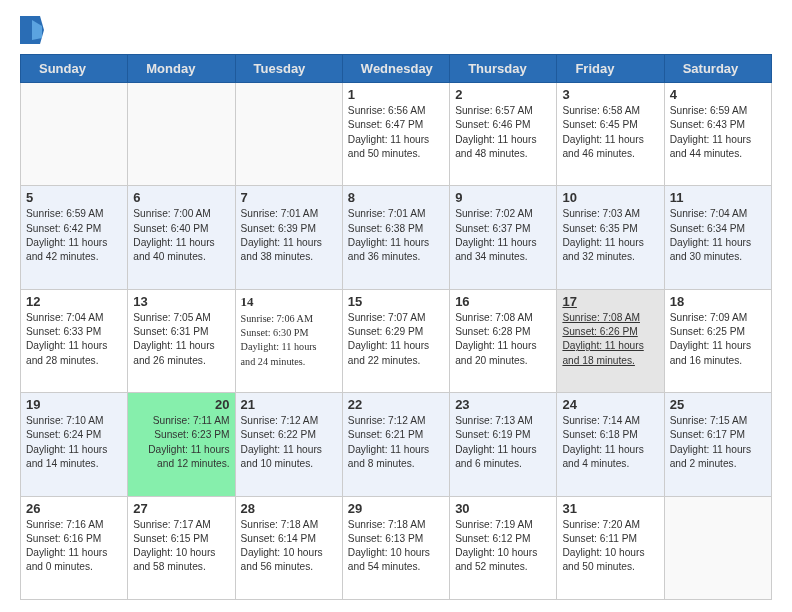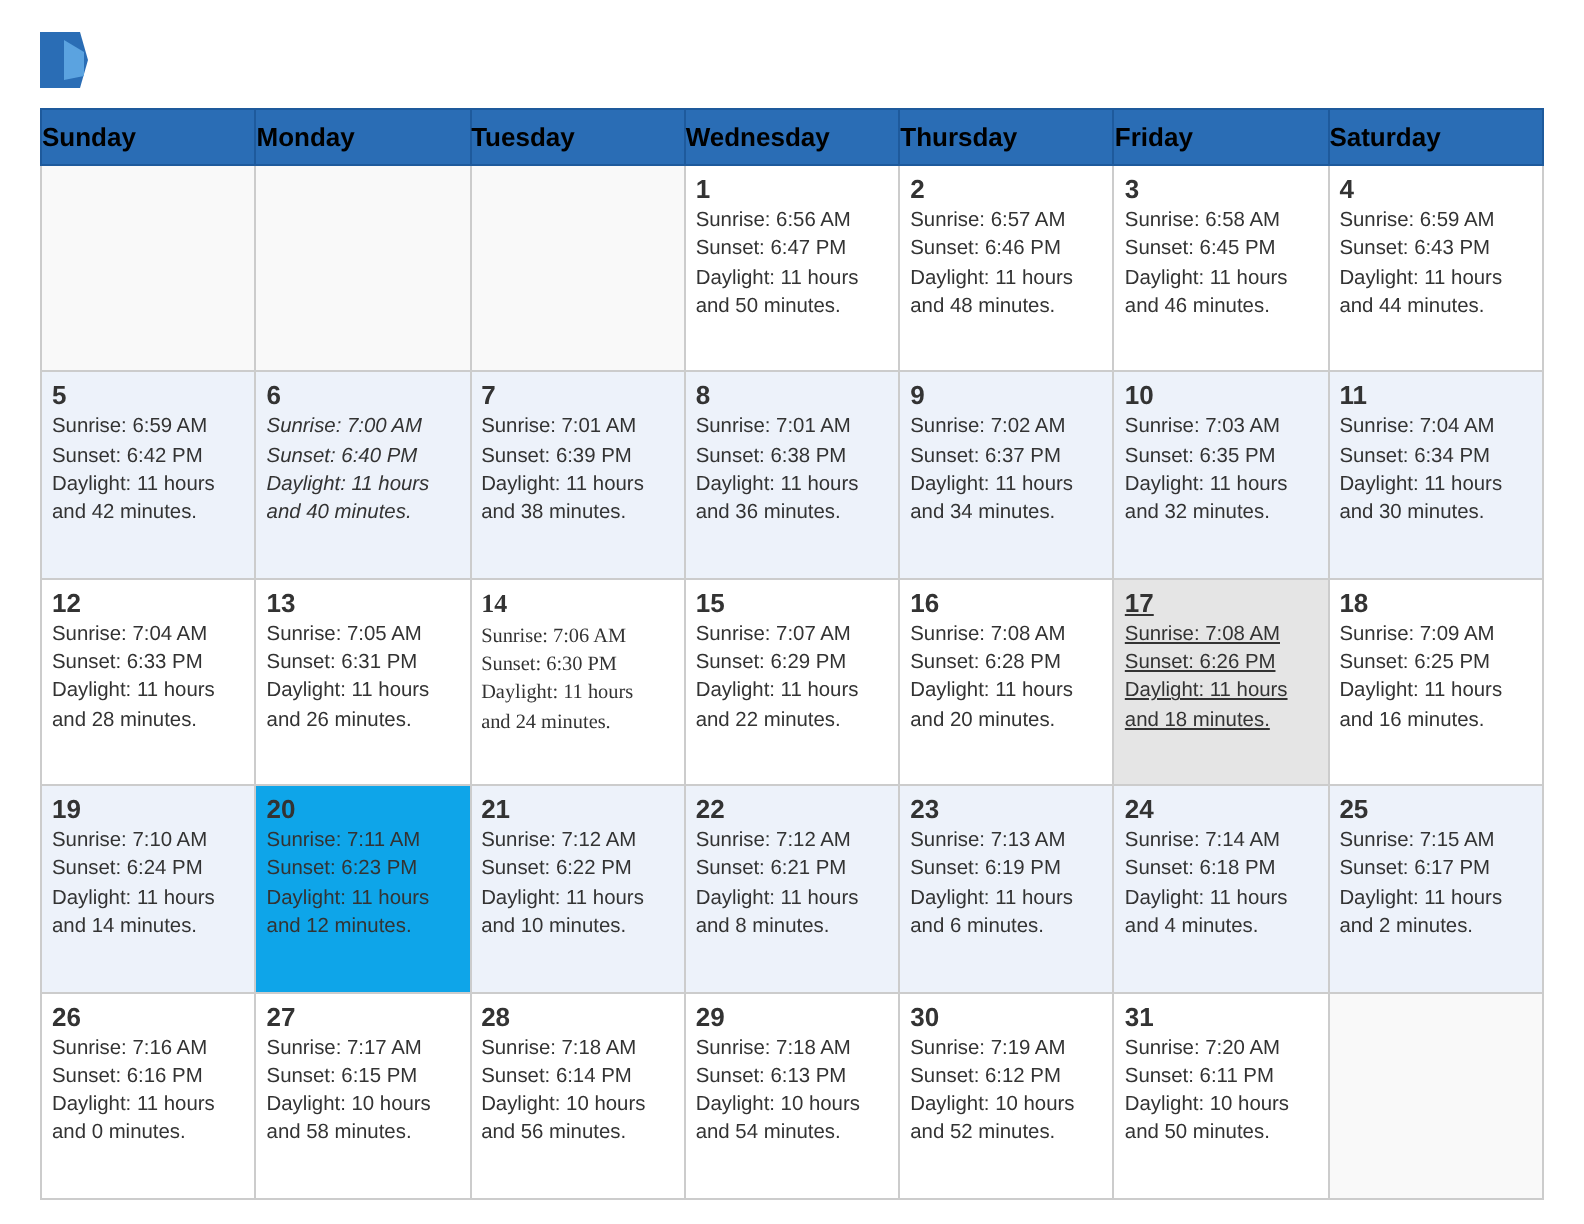--- a/index.html
+++ b/index.html
@@ -62,23 +62,23 @@
     }
     .calendar {
       flex: 1;
       border: 1px solid #ccc;
       border-collapse: collapse;
       width: 100%;
       table-layout: fixed;
     }
     .calendar th {
       background-color: #2a6db5;
-      color: #000000;
+      color: #e5e5e5;
       text-align: left;
-      padding: 6px 0;
+      padding: 6px 18px;
       font-size: 13px;
       font-weight: bold;
       border: 1px solid #1e5a9c;
     }
     .calendar td {
       vertical-align: top;
       border: 1px solid #ccc;
       padding: 4px 5px;
       font-size: 10.2px;
       color: #333;
@@ -181,21 +181,21 @@
         <tr>
           <td style="background-color: rgb(237, 242, 250);">
             <span class="day-number">5</span>
             <div class="day-info" style="white-space: pre-line;">Sunrise: 6:59 AM
 Sunset: 6:42 PM
 Daylight: 11 hours
 and 42 minutes.</div>
           </td>
           <td style="background-color: rgb(237, 242, 250);">
             <span class="day-number">6</span>
-            <div class="day-info" style="white-space: pre-line; font-style: italic;">Sunrise: 7:00 AM
+            <div class="day-info" style="white-space: pre-line;">Sunrise: 7:00 AM
 Sunset: 6:40 PM
 Daylight: 11 hours
 and 40 minutes.</div>
           </td>
           <td style="background-color: rgb(237, 242, 250);">
             <span class="day-number">7</span>
             <div class="day-info" style="white-space: pre-line;">Sunrise: 7:01 AM
 Sunset: 6:39 PM
 Daylight: 11 hours
 and 38 minutes.</div>
@@ -281,21 +281,21 @@
           </td>
         </tr>
         <tr>
           <td style="background-color: rgb(237, 242, 250);">
             <span class="day-number">19</span>
             <div class="day-info" style="white-space: pre-line;">Sunrise: 7:10 AM
 Sunset: 6:24 PM
 Daylight: 11 hours
 and 14 minutes.</div>
           </td>
-          <td style="background-color: #0ea5e9;">
+          <td style="background-color: #86efac; text-align: right;">
             <span class="day-number">20</span>
             <div class="day-info" style="white-space: pre-line;">Sunrise: 7:11 AM
 Sunset: 6:23 PM
 Daylight: 11 hours
 and 12 minutes.</div>
           </td>
           <td style="background-color: rgb(237, 242, 250);">
             <span class="day-number">21</span>
             <div class="day-info" style="white-space: pre-line;">Sunrise: 7:12 AM
 Sunset: 6:22 PM

